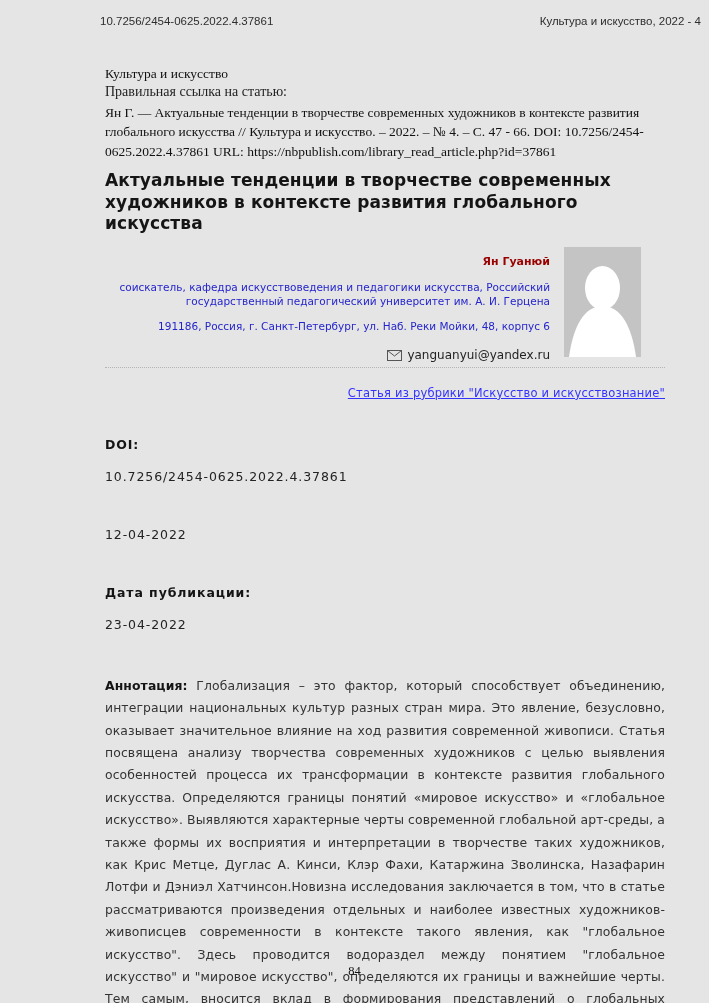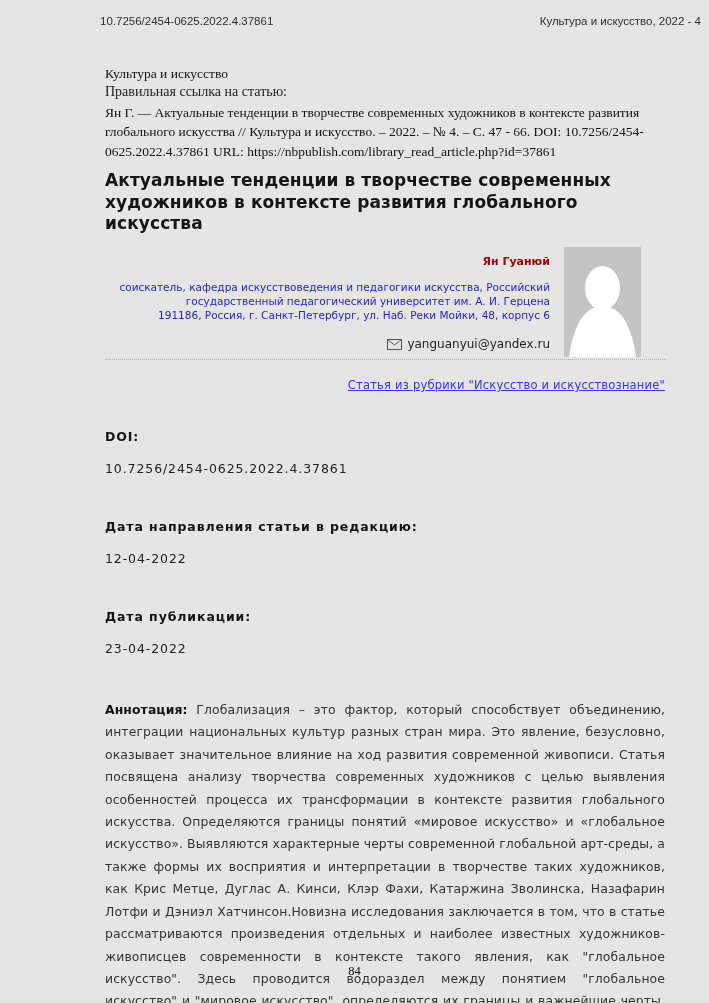--- a/index.html
+++ b/index.html
@@ -25,21 +25,21 @@
     margin-top:9px; font-family:"DejaVu Sans", sans-serif; font-weight:bold;
     font-size:17px; line-height:1.27; color:#151515; letter-spacing:0.1px;
   }
 
   .author-block {
     margin-top:12px; display:flex; justify-content:flex-end; align-items:flex-start;
     border-bottom:1px dotted #b3b3b3; padding-bottom:2px;
   }
   .author-info { flex:1; text-align:right; padding:8px 14px 0 0; }
   .author-name { color:var(--author-color,#990000); font-weight:bold; font-size:11px; margin-bottom:13px; }
-  .affiliation { color:var(--affiliation-color,#2424cc); font-size:10.5px; line-height:1.32; }
+  .affiliation { color:var(--affiliation-color,#2424cc); font-size:10.5px; line-height:1.32; margin-bottom:11px; }
   .address     { color:var(--affiliation-color,#2424cc); font-size:10.5px; margin-bottom:14px; }
   .email-row   { font-size:12px; color:#232323; display:inline-flex; align-items:center; gap:5px; }
   .envelope svg { display:block; }
   .avatar { flex:none; width:77px; height:110px; margin-right:24px; }
   .avatar svg { display:block; width:100%; height:100%; }
 
   .rubric-row { text-align:right; margin-top:14px; }
   .rubric-link {
     color:var(--link-color,#3333ff); font-size:11.5px; letter-spacing:0.2px;
     text-decoration:underline; cursor:pointer;
@@ -108,21 +108,20 @@
     <div class="rubric-row">
       <a class="rubric-link">Статья из рубрики "Искусство и искусствознание"</a>
     </div>
 
     <div class="meta">
       <div class="meta-group">
         <div class="meta-label">DOI:</div>
         <div class="meta-value">10.7256/2454-0625.2022.4.37861</div>
       </div>
       <div class="meta-group">
-        <div class="meta-label">Дата направления статьи в редакцию:</div>
         <div class="meta-value">12-04-2022</div>
       </div>
       <div class="meta-group">
         <div class="meta-label">Дата публикации:</div>
         <div class="meta-value">23-04-2022</div>
       </div>
     </div>
 
     <p class="abstract">
       <b>Аннотация:</b>

